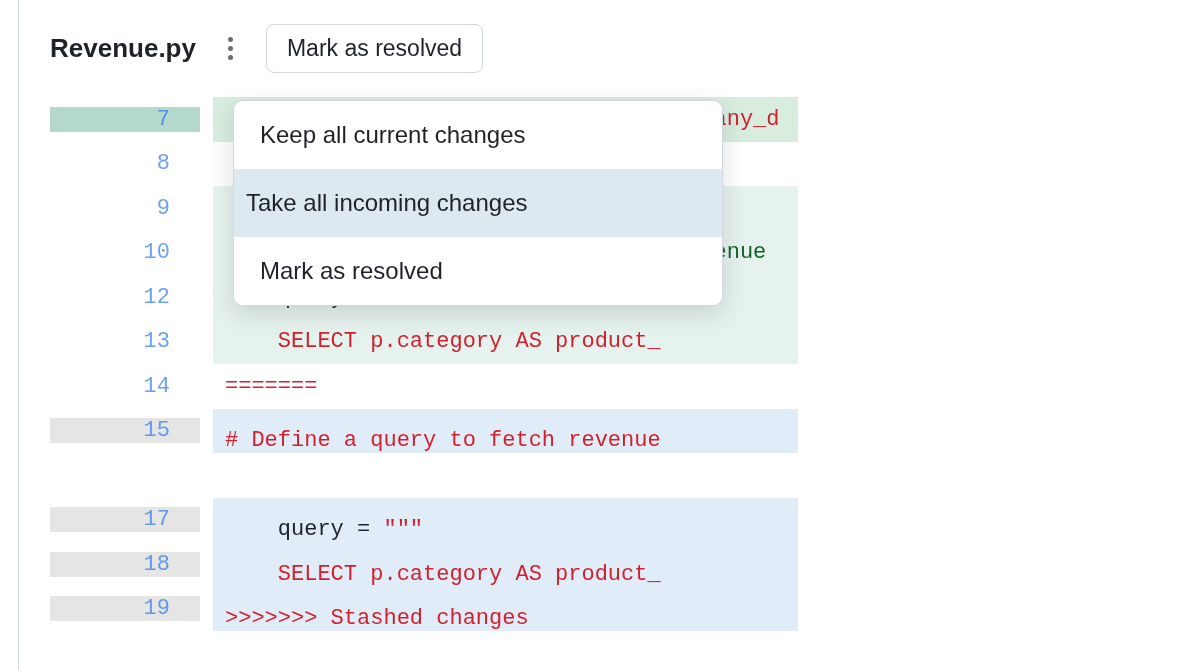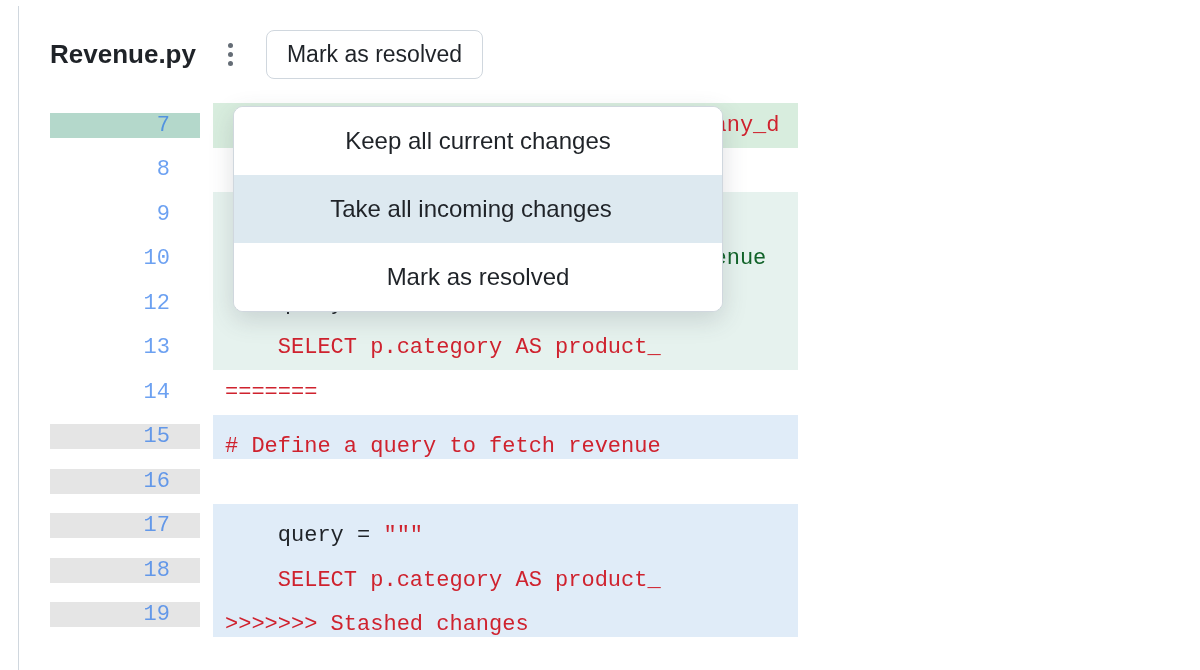--- a/index.html
+++ b/index.html
@@ -22,21 +22,20 @@
       width: 1px;
       background: #d0d7de;
       height: 670px;
     }
     .header {
       display: flex;
       align-items: center;
       padding: 24px 0 24px 50px;
       gap: 20px;
       position: relative;
-      margin-top: 6px;
     }
     .filename {
       font-size: 26px;
       font-weight: 700;
       color: #1f2328;
     }
     .kebab-btn {
       background: none;
       border: none;
       cursor: pointer;
@@ -132,21 +131,20 @@
       position: absolute;
       left: 233px;
       top: 100px;
       width: 490px;
       background: #ffffff;
       border: 1px solid #d0d7de;
       border-radius: 10px;
       box-shadow: 0 8px 24px rgba(66,74,83,0.18);
       overflow: hidden;
       z-index: 10;
-      text-align: center;
     }
     .dropdown-item {
       padding: 20px 26px;
       font-size: 24px;
       color: #1f2328;
       cursor: pointer;
       background: #ffffff;
     }
     .dropdown-item.hovered {
       background: #dde9f0;
@@ -239,23 +237,20 @@
       <div class="code-row bg-incoming">
         <div class="gutter">
           <span class="gutter-num">15</span>
         </div>
         <div class="marker"></div>
         <div class="code-content-bg">
           <div class="code-content"><span class="tok-red"># Define a query to fetch revenue</span></div>
         </div>
       </div>
       <div class="code-row bg-incoming">
-        <div class="gutter">
-          <span class="gutter-num">16</span>
-        </div>
         <div class="marker"></div>
       </div>
       <div class="code-row bg-incoming">
         <div class="gutter">
           <span class="gutter-num">17</span>
         </div>
         <div class="marker"></div>
         <div class="code-content-bg">
           <div class="code-content"><span class="tok-plain">    query = </span><span class="tok-red">"""</span></div>
         </div>

